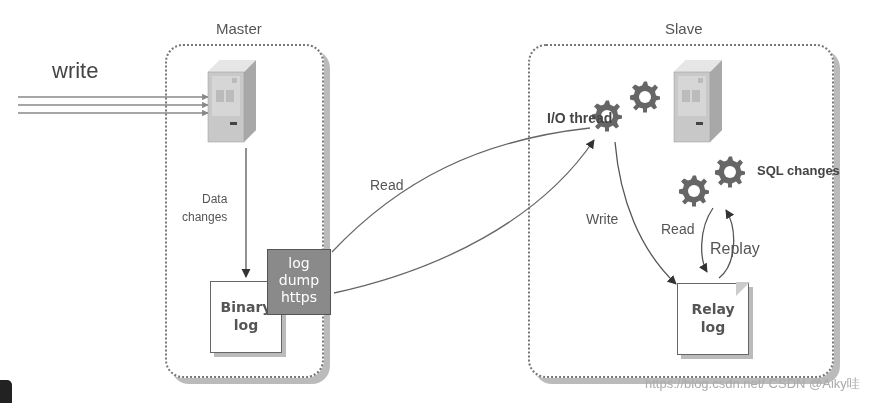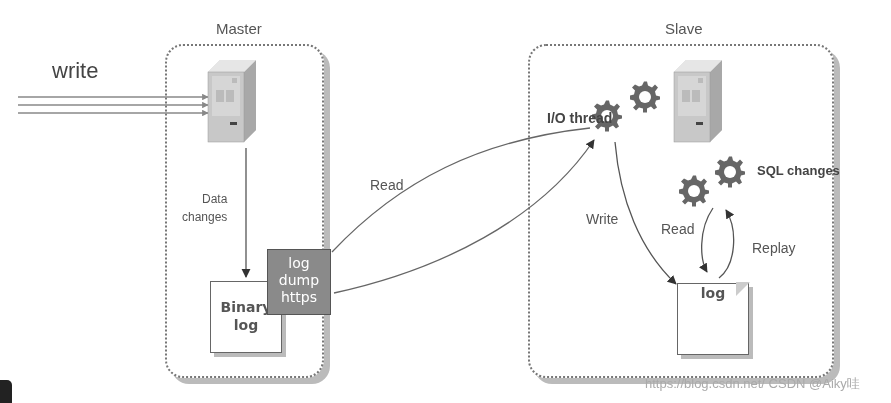--- a/index.html
+++ b/index.html
@@ -96,22 +96,23 @@
   <div>dump</div>
   <div>https</div>
 </div>
 
 <div class="lbl" style="left:370px;top:177px;font-size:14px;">Read</div>
 
 <div class="lbl" style="left:547px;top:79px;font-size:14px;font-weight:bold;color:#444;margin-top:31px;">I/O thread</div>
 <div class="lbl" style="left:757px;top:163px;font-size:13px;font-weight:bold;color:#444;">SQL changes</div>
 <div class="lbl" style="left:586px;top:211px;font-size:14px;">Write</div>
 <div class="lbl" style="left:661px;top:221px;font-size:14px;">Read</div>
-<div class="lbl" style="left:752px;top:240px;font-size:14px;">Replay</div>
+<div class="lbl" style="left:710px;top:240px;font-size:16px;">Replay</div>
 
 <div class="doc" style="left:677px;top:283px;width:70px;height:70px;">
   <span class="fold"></span>
+  <div style="padding-top:16px;">Relay</div>
   <div>log</div>
 </div>
 
 <div class="watermark" style="left:645px;top:375px;color:#aaa;font-size:13px;">https://blog.csdn.net/  CSDN @Aiky哇</div>
 
 <div style="position:absolute;left:0;top:380px;width:12px;height:23px;background:#222;border-top-right-radius:5px;"></div>
 
 </body></html>

